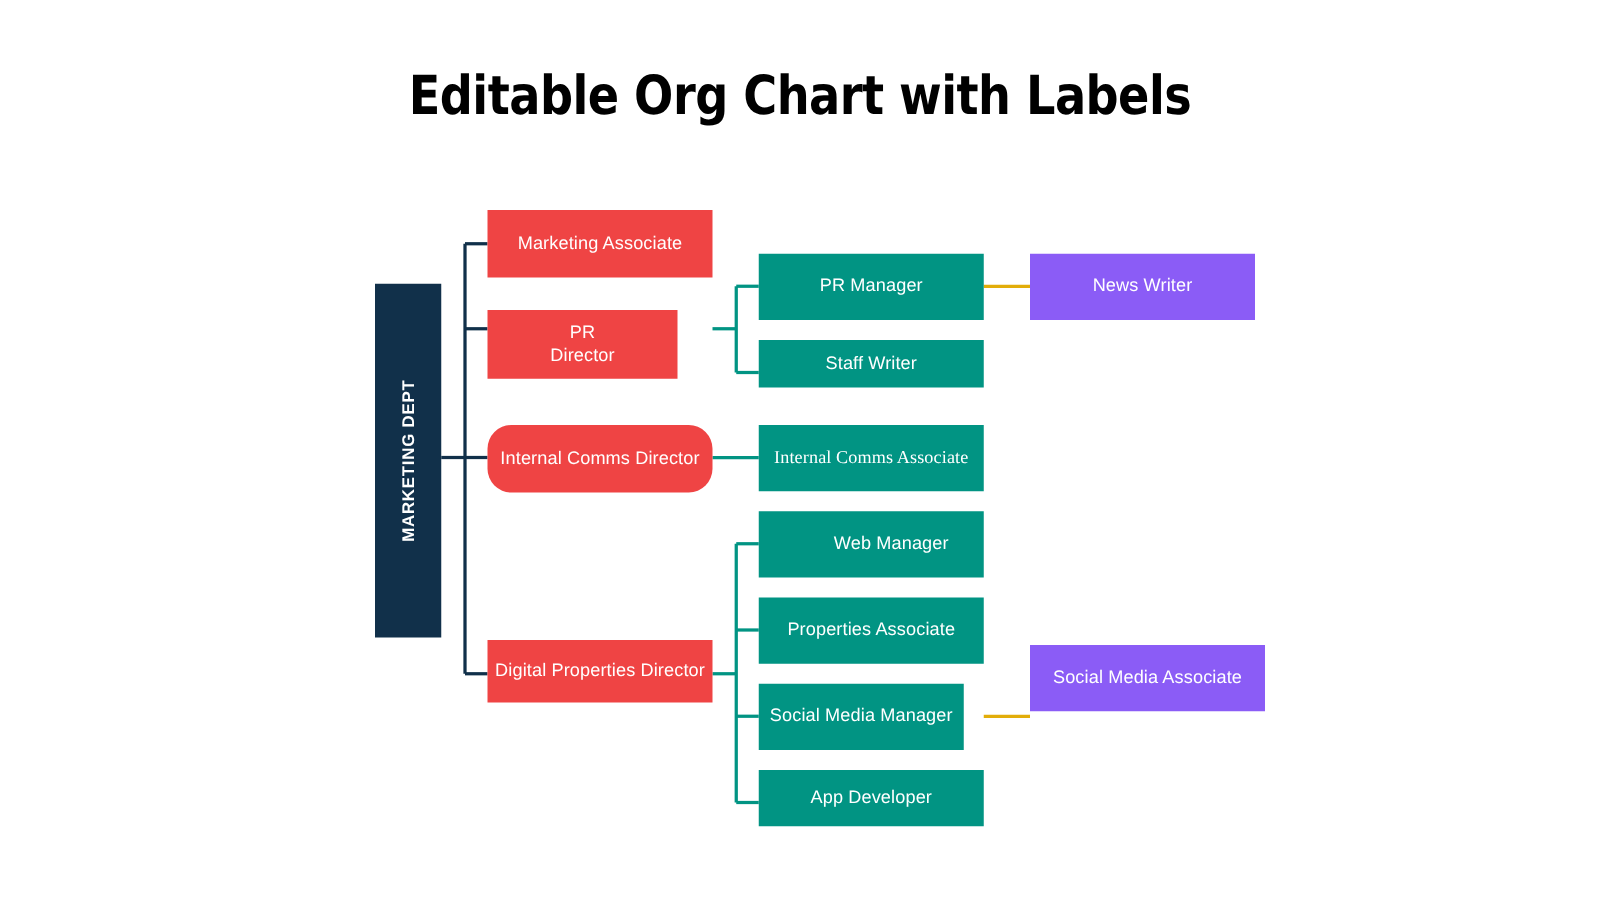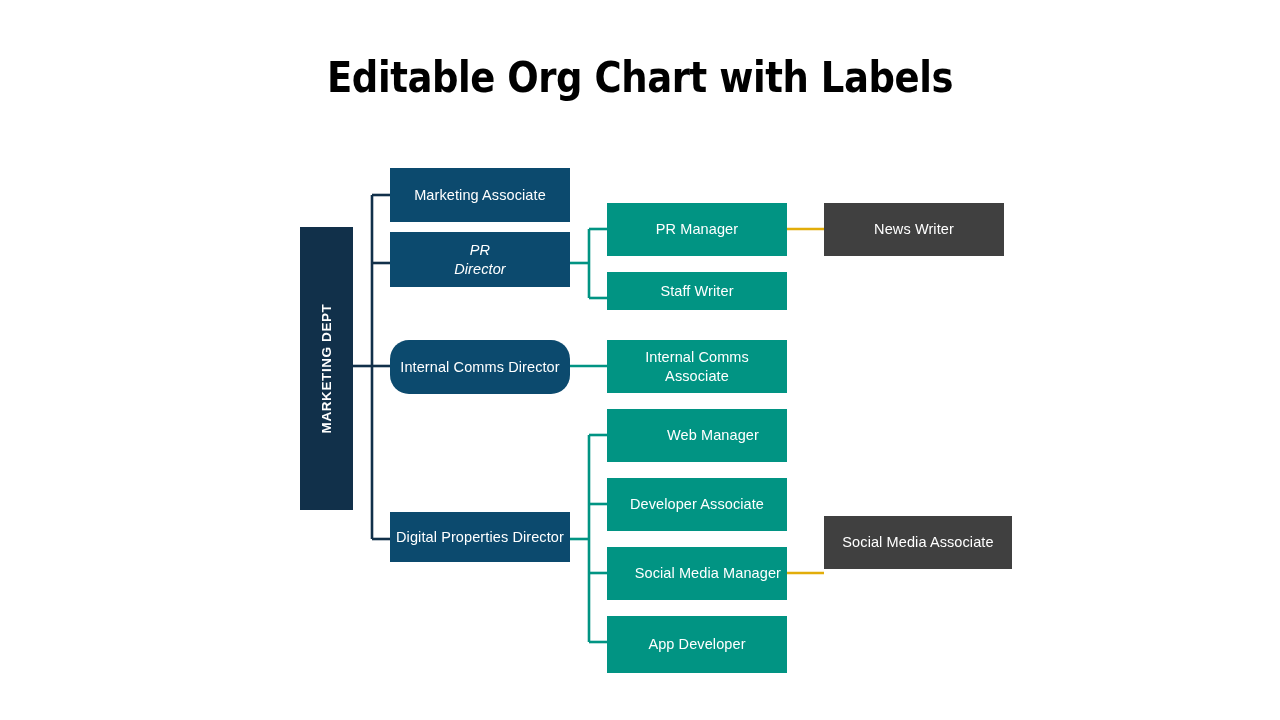--- a/index.html
+++ b/index.html
@@ -56,23 +56,23 @@
     align-items: center;
     justify-content: center;
     text-align: center;
     color: #ffffff;
     font-size: 14.5px;
     font-weight: normal;
     line-height: 1.3;
     letter-spacing: 0.1px;
     padding: 2px 6px;
   }
-  .node.navy   { background: #0c4a6e; }
+  .node.navy   { background: #ef4444; }
   .node.teal   { background: #019483; }
-  .node.gold   { background: #404040; align-items: center; }
+  .node.gold   { background: #8b5cf6; align-items: center; }
 
   
   #node-root {
     position: absolute;
     left: 300px;
     top: 227px;
     width: 53px;
     height: 283px;
     background: #11304a;
     display: flex;
@@ -144,58 +144,58 @@
   </svg>
 
   <div id="node-root">
     <span class="vlabel">MARKETING DEPT</span>
   </div>
 
   <div class="node navy" style="left:390px; top:168px; width:180px; height:54px;">
     <span class="node-label">Marketing Associate</span>
   </div>
 
-  <div class="node navy" style="left:390px; top:232px; width:180px; height:55px;font-style:italic;">
+  <div class="node navy" style="left:390px; top:248px; width:152px; height:55px;">
     <span class="node-label">PR
 Director</span>
   </div>
 
   <div class="node navy" style="left:390px; top:340px; width:180px; height:54px;border-radius:19px;">
     <span class="node-label">Internal Comms Director</span>
   </div>
 
   <div class="node navy" style="left:390px; top:512px; width:180px; height:50px;">
     <span class="node-label">Digital Properties Director</span>
   </div>
 
   <div class="node teal" style="left:607px; top:203px; width:180px; height:53px;">
     <span class="node-label">PR Manager</span>
   </div>
 
   <div class="node teal" style="left:607px; top:272px; width:180px; height:38px;">
     <span class="node-label">Staff Writer</span>
   </div>
 
-  <div class="node teal" style="left:607px; top:340px; width:180px; height:53px;">
+  <div class="node teal" style="left:607px; top:340px; width:180px; height:53px;font-family:Liberation Serif, serif;">
     <span class="node-label">Internal Comms Associate</span>
   </div>
 
   <div class="node teal" style="left:607px; top:409px; width:180px; height:53px;padding-left:38px;">
     <span class="node-label">Web Manager</span>
   </div>
 
   <div class="node teal" style="left:607px; top:478px; width:180px; height:53px;">
-    <span class="node-label">Developer Associate</span>
-  </div>
-
-  <div class="node teal" style="left:607px; top:547px; width:180px; height:53px;justify-content:flex-end;">
+    <span class="node-label">Properties Associate</span>
+  </div>
+
+  <div class="node teal" style="left:607px; top:547px; width:164px; height:53px;">
     <span class="node-label">Social Media Manager</span>
   </div>
 
-  <div class="node teal" style="left:607px; top:616px; width:180px; height:57px;">
+  <div class="node teal" style="left:607px; top:616px; width:180px; height:45px;">
     <span class="node-label">App Developer</span>
   </div>
 
   <div class="node gold" style="left:824px; top:203px; width:180px; height:53px;">
     <span class="node-label">News Writer</span>
   </div>
 
   <div class="node gold" style="left:824px; top:516px; width:188px; height:53px;">
     <span class="node-label">Social Media Associate</span>
   </div>

